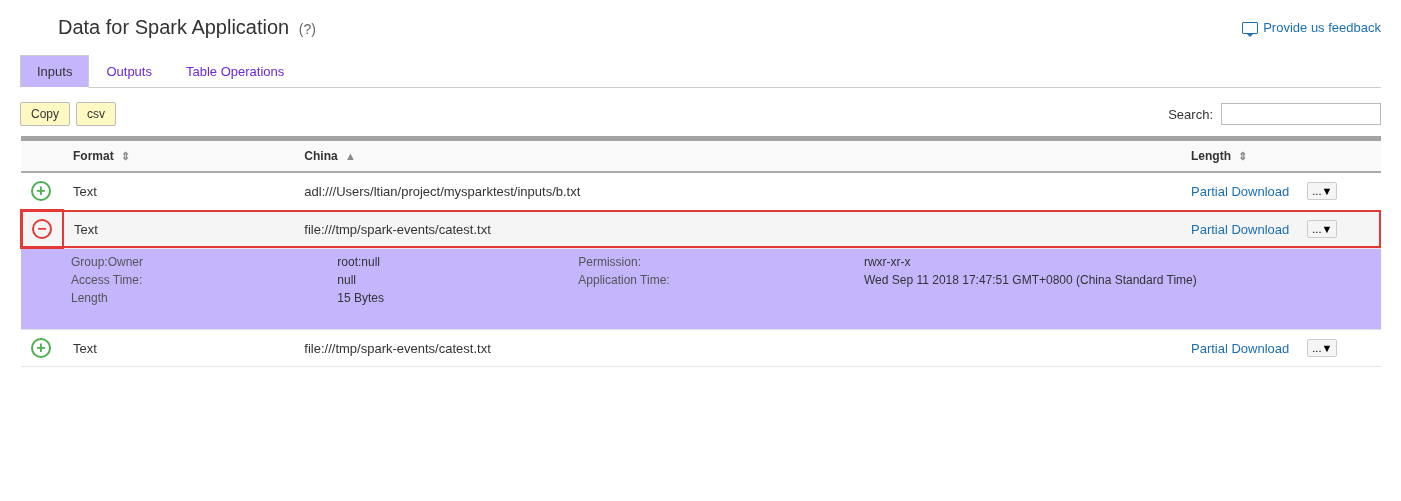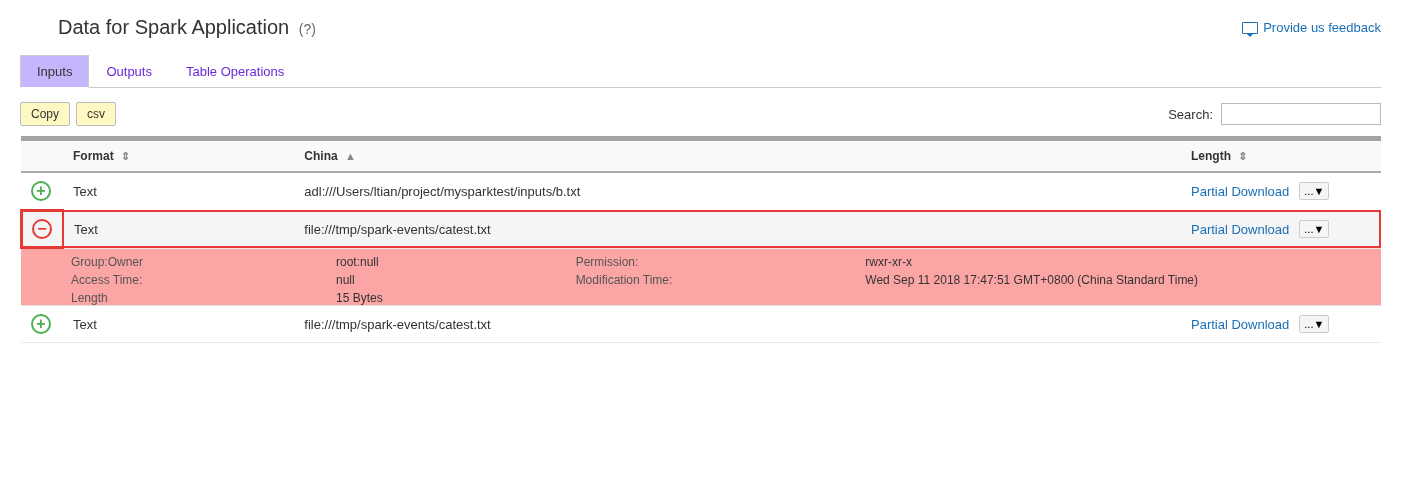--- a/index.html
+++ b/index.html
@@ -19,30 +19,30 @@
     .btn { padding: 4px 10px; border: 1px solid #bbb; background: #fef9c3; cursor: pointer; font-size: 12px; border-radius: 2px; color: #333; }
     .search-area { display: flex; align-items: center; gap: 8px; }
     .search-label { font-size: 13px; color: #333; }
     .search-input { border: 1px solid #bbb; padding: 3px 6px; font-size: 12px; width: 160px; outline: none; }
     table { width: 100%; border-collapse: collapse; font-size: 13px; }
     thead tr { background: #f9f9f9; }
     th { padding: 8px 10px; text-align: left; border-top: 5px solid #a3a3a3; border-bottom: 2px solid #aaa; font-weight: bold; color: #333; font-size: 12px; cursor: pointer; white-space: nowrap; }
     th .sort-icon { margin-left: 4px; color: #888; font-size: 11px; }
     td { padding: 8px 10px; border-bottom: 1px solid #e8e8e8; vertical-align: middle; }
     tr.row-expanded { background: #f5f5f5; }
-    tr.detail-row td { background: #fca5a5; border-bottom: 1px solid #e0e0e0; padding: 6px 10px 0 50px; }
+    tr.detail-row td { background: #c4b5fd; border-bottom: 1px solid #e0e0e0; padding: 6px 10px 24px 50px; }
     .detail-grid { display: grid; grid-template-columns: auto auto auto auto; gap: 4px 20px; font-size: 12px; }
     .detail-label { color: #555; }
     .detail-value { color: #333; font-weight: normal; }
     .partial-download-link { color: #1a6fb5; cursor: pointer; text-decoration: none; font-size: 13px; }
     .action-dropdown { display: inline-flex; align-items: center; gap: 2px; margin-left: 6px; cursor: pointer; color: #555; }
     .action-dropdown-btn { border: 1px solid #ccc; background: #f5f5f5; padding: 2px 4px; border-radius: 2px; font-size: 11px; cursor: pointer; }
     .icon-circle-plus { width: 20px; height: 20px; border-radius: 50%; border: 2px solid #4caf50; color: #4caf50; display: flex; align-items: center; justify-content: center; font-size: 16px; font-weight: bold; line-height: 1; }
     .icon-circle-minus { width: 20px; height: 20px; border-radius: 50%; border: 2px solid #e53935; color: #e53935; display: flex; align-items: center; justify-content: center; font-size: 16px; font-weight: bold; line-height: 1; }
-    .actions-cell { display: flex; align-items: center; gap: 4px; }
+    .actions-cell { display: flex; align-items: center; gap: 12px; }
     .row-icon-cell { width: 40px; }
   </style>
 </head>
 <body>
 
 <div class="page">
   <div class="page-header">
     <h1 class="page-title">
       <span>Data for Spark Application</span>
       <span class="help">(?)</span>
@@ -131,21 +131,21 @@
       <tr class="detail-row">
         <td colspan="4">
           <div class="detail-grid">
             <span class="detail-label">Group:Owner</span>
             <span class="detail-value">root:null</span>
             <span class="detail-label">Permission:</span>
             <span class="detail-value">rwxr-xr-x</span>
 
             <span class="detail-label">Access Time:</span>
             <span class="detail-value">null</span>
-            <span class="detail-label">Modification Time:</span>
+            <span class="detail-label">Application Time:</span>
             <span class="detail-value">Wed Sep 11 2018 17:47:51 GMT+0800 (China Standard Time)</span>
 
             <span class="detail-label">Length</span>
             <span class="detail-value">15 Bytes</span>
             <span></span>
               <span></span>
           </div>
         </td>
       </tr>
 

